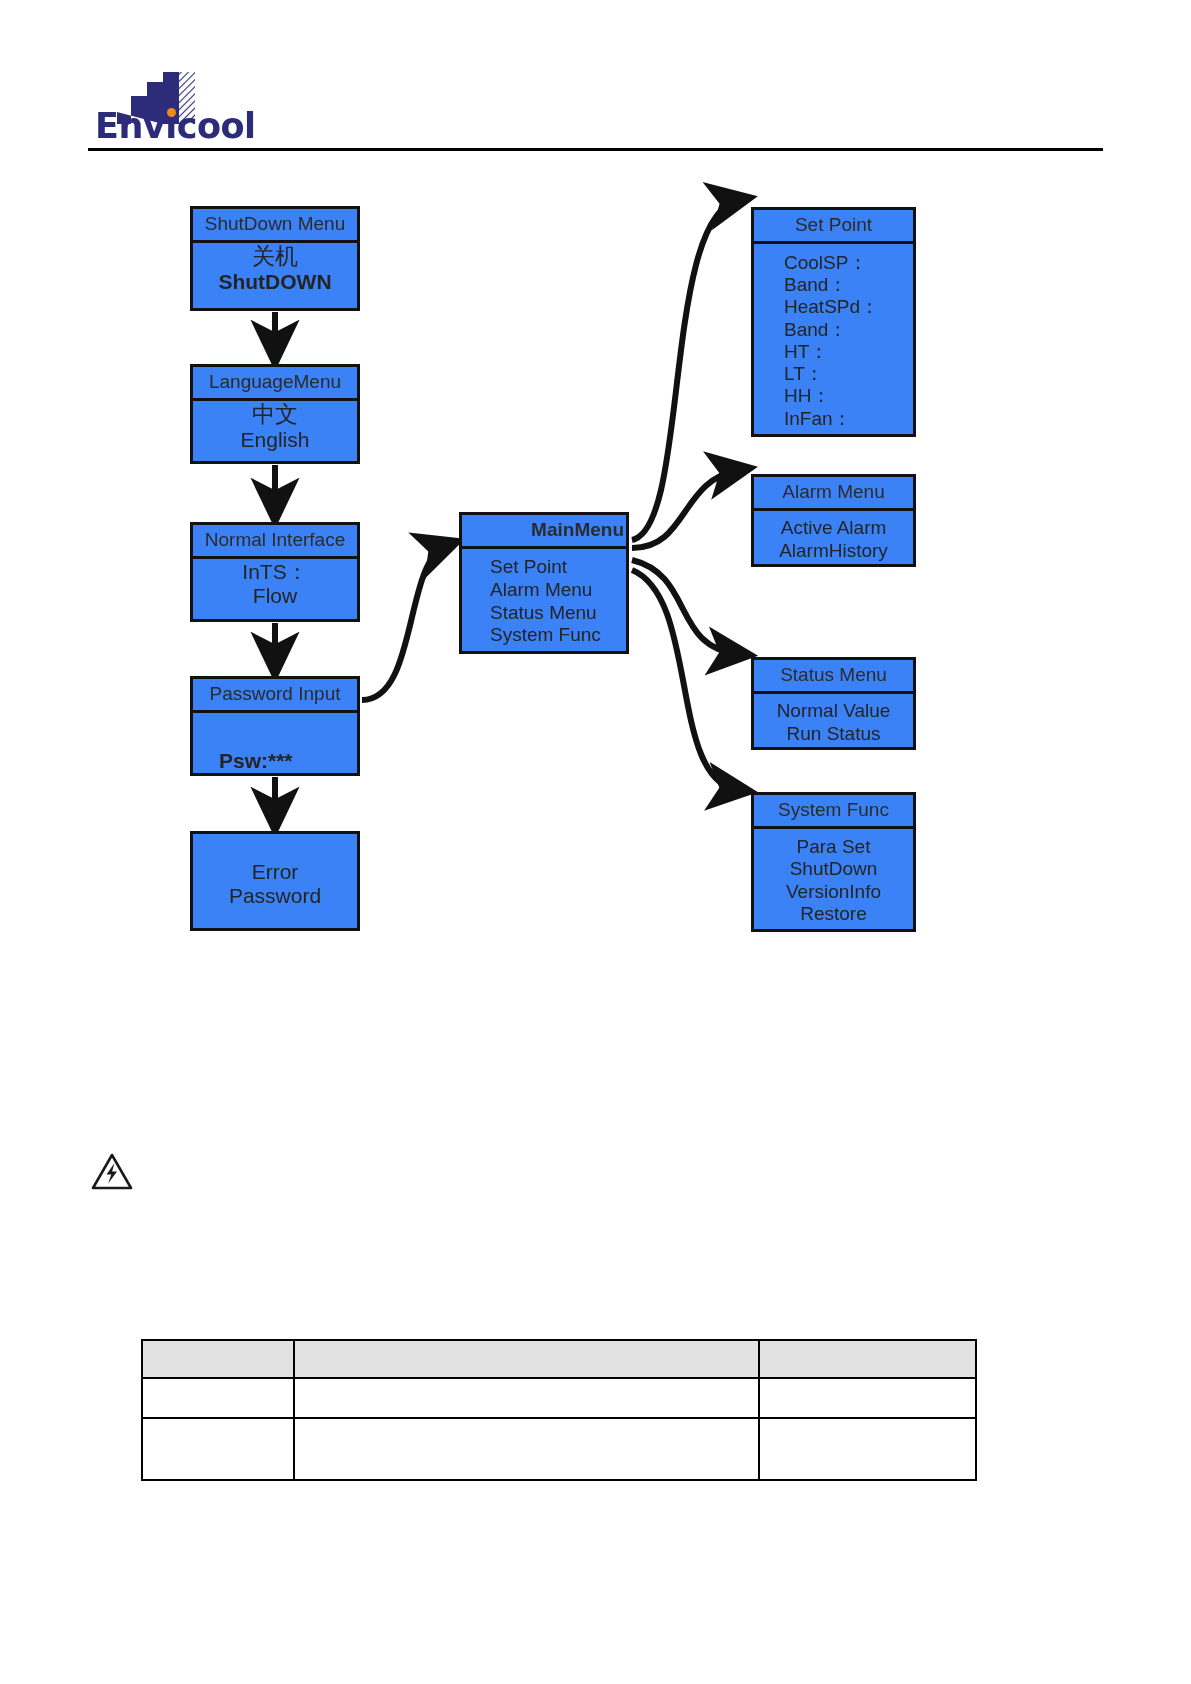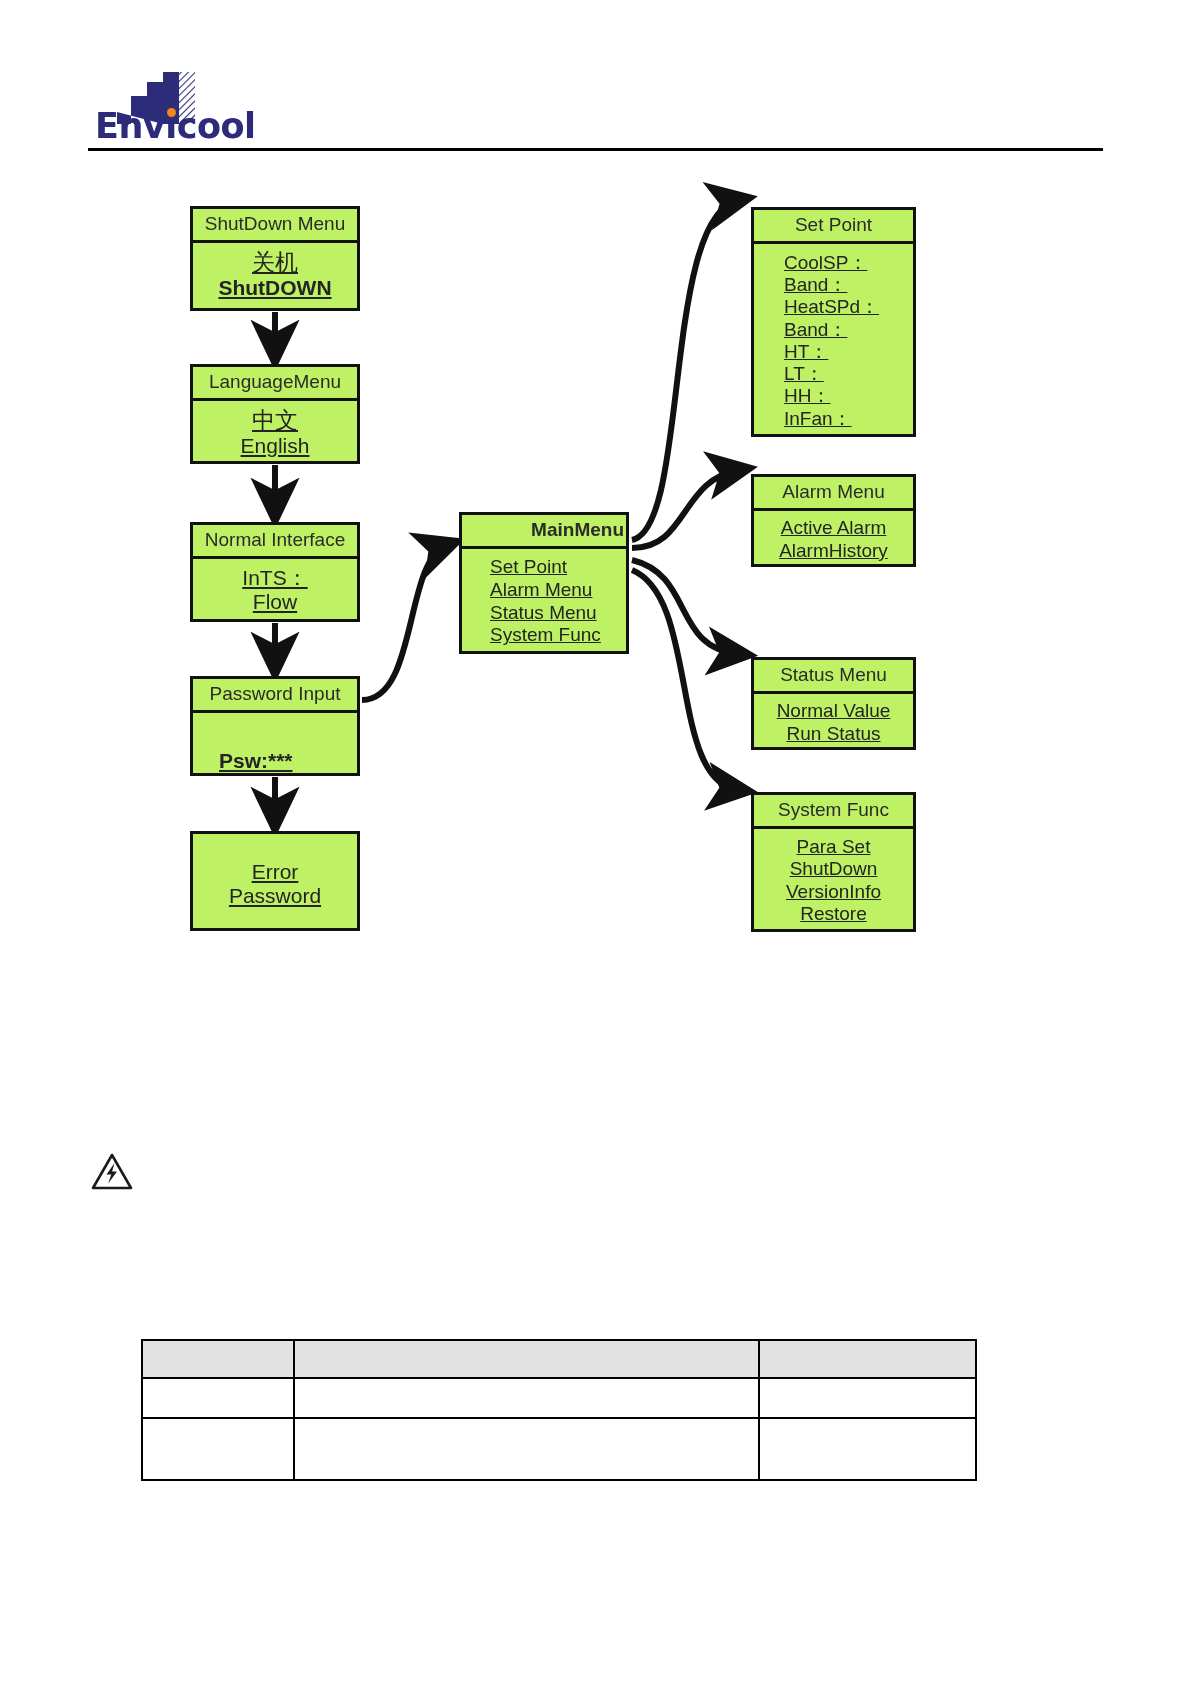--- a/index.html
+++ b/index.html
@@ -78,42 +78,41 @@
   .flow-svg {
     position: absolute;
     left: 0;
     top: 0;
   }
 
   
   .node {
     position: absolute;
     border: 3px solid #111111;
-    background: #bef264;
+    background: #3b82f6;
     box-sizing: border-box;
   }
   .node-title {
     border-bottom: 3px solid #111111;
     text-align: center;
     font-size: 19px;
     padding: 4px 2px 5px 2px;
     color: #2b2b2b;
     white-space: nowrap;
   }
   .node-title.bold {
     font-weight: bold;
     text-align: right;
   }
   .node-body {
-    padding: 7px 0 8px 0;
+    padding: 1px 0 8px 0;
     text-align: center;
     font-size: 21px;
     line-height: 1.12;
     color: #242424;
-    text-decoration: underline;
   }
   .node-body .ln {
     display: block;
     white-space: nowrap;
   }
   .node-body.left {
     text-align: left;
     padding-left: 26px;
   }
   .node-body.listpad {

